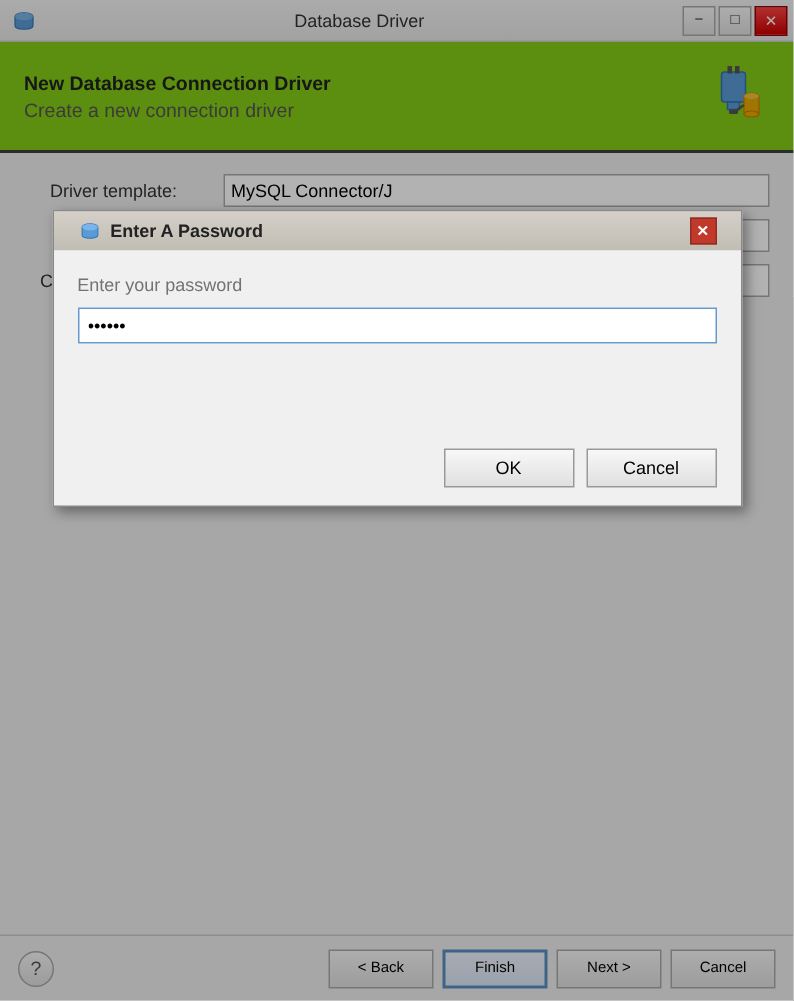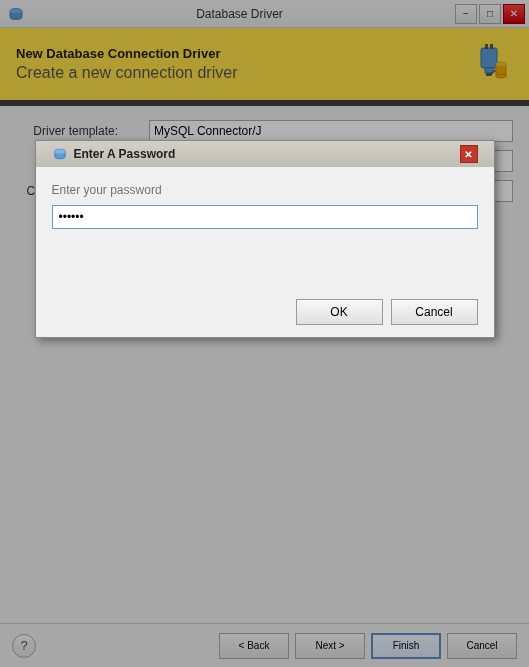--- a/index.html
+++ b/index.html
@@ -59,32 +59,32 @@
       background: linear-gradient(to bottom, #f44, #c00);
       color: white;
       border-color: #900;
     }
 
     
     .header-section {
       display: flex;
       align-items: center;
       justify-content: space-between;
-      background: #fde047;
+      background: #84cc16;
       padding: 12px 16px 12px 16px;
-      border-bottom: 6px solid #404040;
+      border-bottom: 2px solid #404040;
     }
     .header-text .header-title {
       font-size: 13px;
       font-weight: bold;
       color: #222;
       margin-bottom: 3px;
     }
     .header-text .header-subtitle {
-      font-size: 16px;
+      font-size: 13px;
       color: #555;
     }
     .header-icon {
       width: 48px;
       height: 48px;
       position: relative;
       display: flex;
       align-items: center;
       justify-content: center;
     }
@@ -395,17 +395,17 @@
   
   
 </div>
 
 <div class="bottom-bar">
   <div class="bottom-left">
     <button class="help-btn">?</button>
   </div>
   <div class="bottom-right">
     <button class="nav-btn">&lt; Back</button>
+    <button class="nav-btn primary">Finish</button>
     <button class="nav-btn">Next &gt;</button>
-    <button class="nav-btn primary">Finish</button>
     <button class="nav-btn">Cancel</button>
   </div>
 </div>
 
 </body></html>

